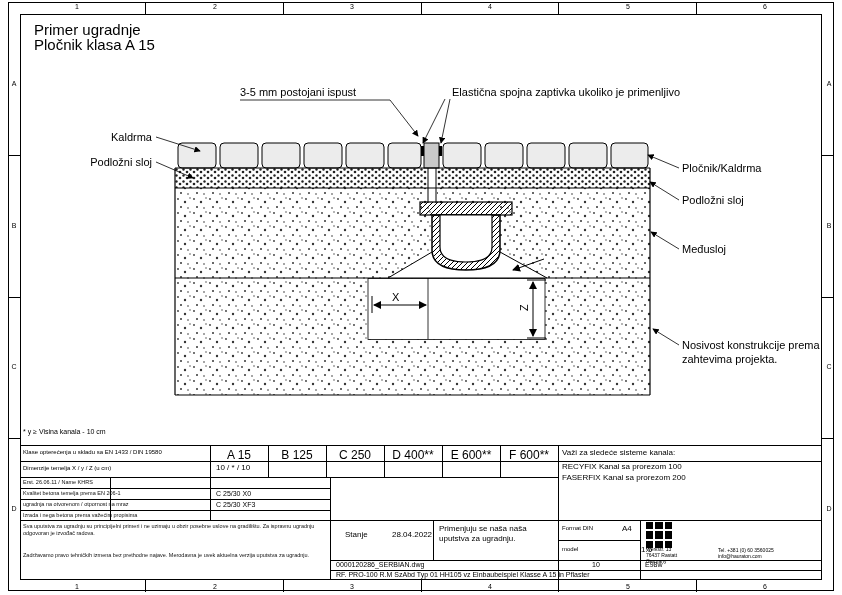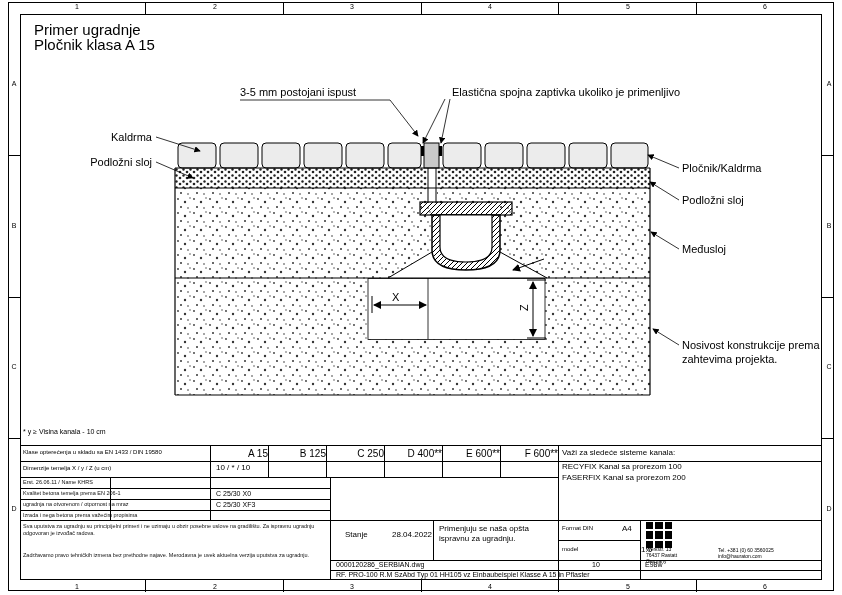--- a/index.html
+++ b/index.html
@@ -10,21 +10,21 @@
   .ln{position:absolute;background:#000}
   .frame{position:absolute;border:1px solid #000}
   .flabel{position:absolute;font-size:7px;width:20px;text-align:center}
   .slabel{position:absolute;font-size:7px;width:10px;text-align:center}
   .title{position:absolute;left:34px;top:22px;font-size:15px;line-height:15px}
   .note{position:absolute;white-space:nowrap}
   .tiny{font-size:5.5px;line-height:1.3;color:#111}
   .t6{font-size:6px;white-space:nowrap}
   .t7{font-size:7px;white-space:nowrap}
   .t8{font-size:8px;white-space:nowrap}
-  .cls{position:absolute;top:448px;width:58px;text-align:right;font-size:10px}
+  .cls{position:absolute;top:448px;width:58px;text-align:center;font-size:12px}
   .logo-mark{position:absolute;left:646px;top:522px;width:26px;height:26px;
              display:grid;grid-template-columns:repeat(3,1fr);grid-template-rows:repeat(3,1fr);
              gap:2px;background:#fff}
   .logo-mark i{background:#000;display:block}
   .brand{position:absolute;left:676px;top:518px;font-size:21px;font-weight:bold;letter-spacing:-0.5px}
   svg text{font-family:"Liberation Sans",sans-serif}
 </style>
 </head>
 <body>
 
@@ -227,21 +227,21 @@
   <div class="note tiny" style="left:23px;top:501px">ugradnja na otvorenom / otpornost na mraz</div>
   <div class="note tiny" style="left:23px;top:512px">Izrada i nega betona prema važećim propisima</div>
   <div class="note t7" style="left:216px;top:490px">C 25/30 X0</div>
   <div class="note t7" style="left:216px;top:501px">C 25/30 XF3</div>
 
   <div class="abs tiny" style="left:23px;top:523px;width:300px">Sva uputstva za ugradnju su principijelni primeri i ne uzimaju u obzir posebne uslove na gradilištu. Za ispravnu ugradnju odgovoran je izvođač radova.</div>
   <div class="abs tiny" style="left:23px;top:552px;width:300px">Zadržavamo pravo tehničkih izmena bez prethodne najave. Merodavna je uvek aktuelna verzija uputstva za ugradnju.</div>
 
   <div class="note t8" style="left:345px;top:530px">Stanje</div>
   <div class="note t8" style="left:392px;top:530px">28.04.2022</div>
-  <div class="abs t8" style="left:439px;top:524px;width:116px;white-space:normal;line-height:1.3">Primenjuju se naša opšta ispravnu za ugradnju.</div>
+  <div class="abs t8" style="left:439px;top:524px;width:116px;white-space:normal;line-height:1.3">Primenjuju se naša naša uputstva za ugradnju.</div>
 
   <div class="note t6" style="left:562px;top:525px">Format DIN</div>
   <div class="note t8" style="left:622px;top:524px">A4</div>
   <div class="note t6" style="left:562px;top:546px">model</div>
   <div class="note t8" style="left:641px;top:545px">1:5</div>
 
   <div class="logo-mark">
     <i></i>
       <i></i>
       <i></i>

